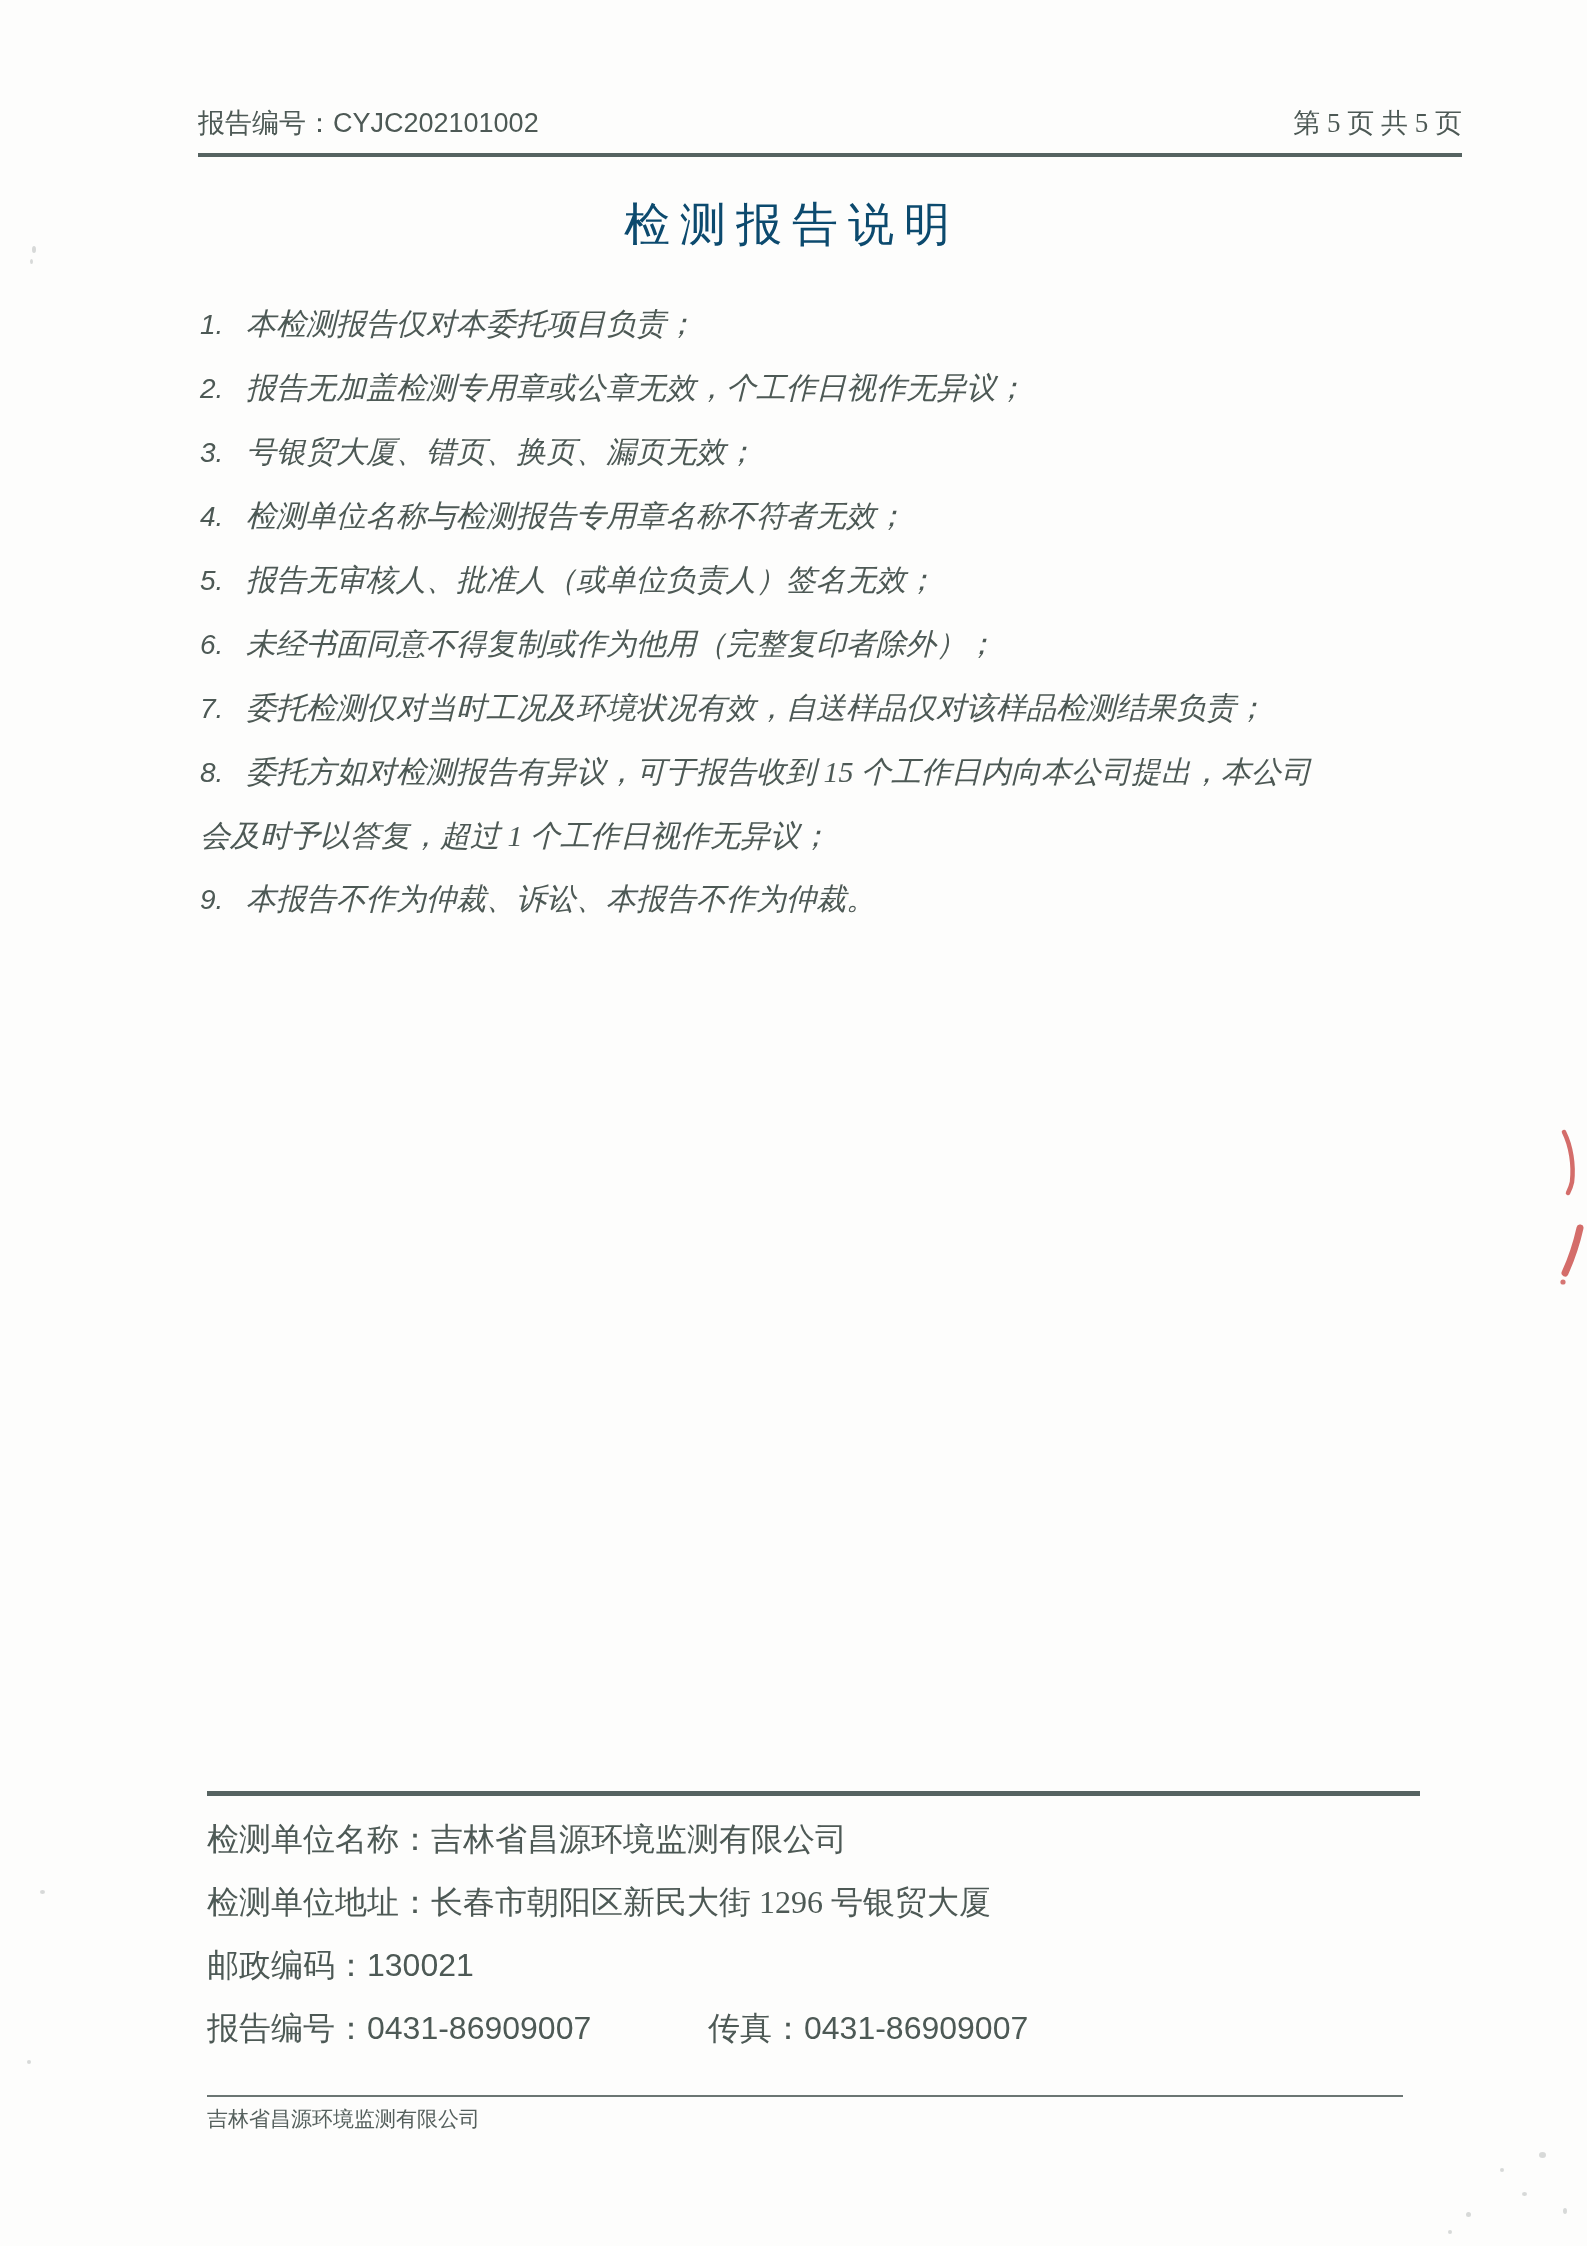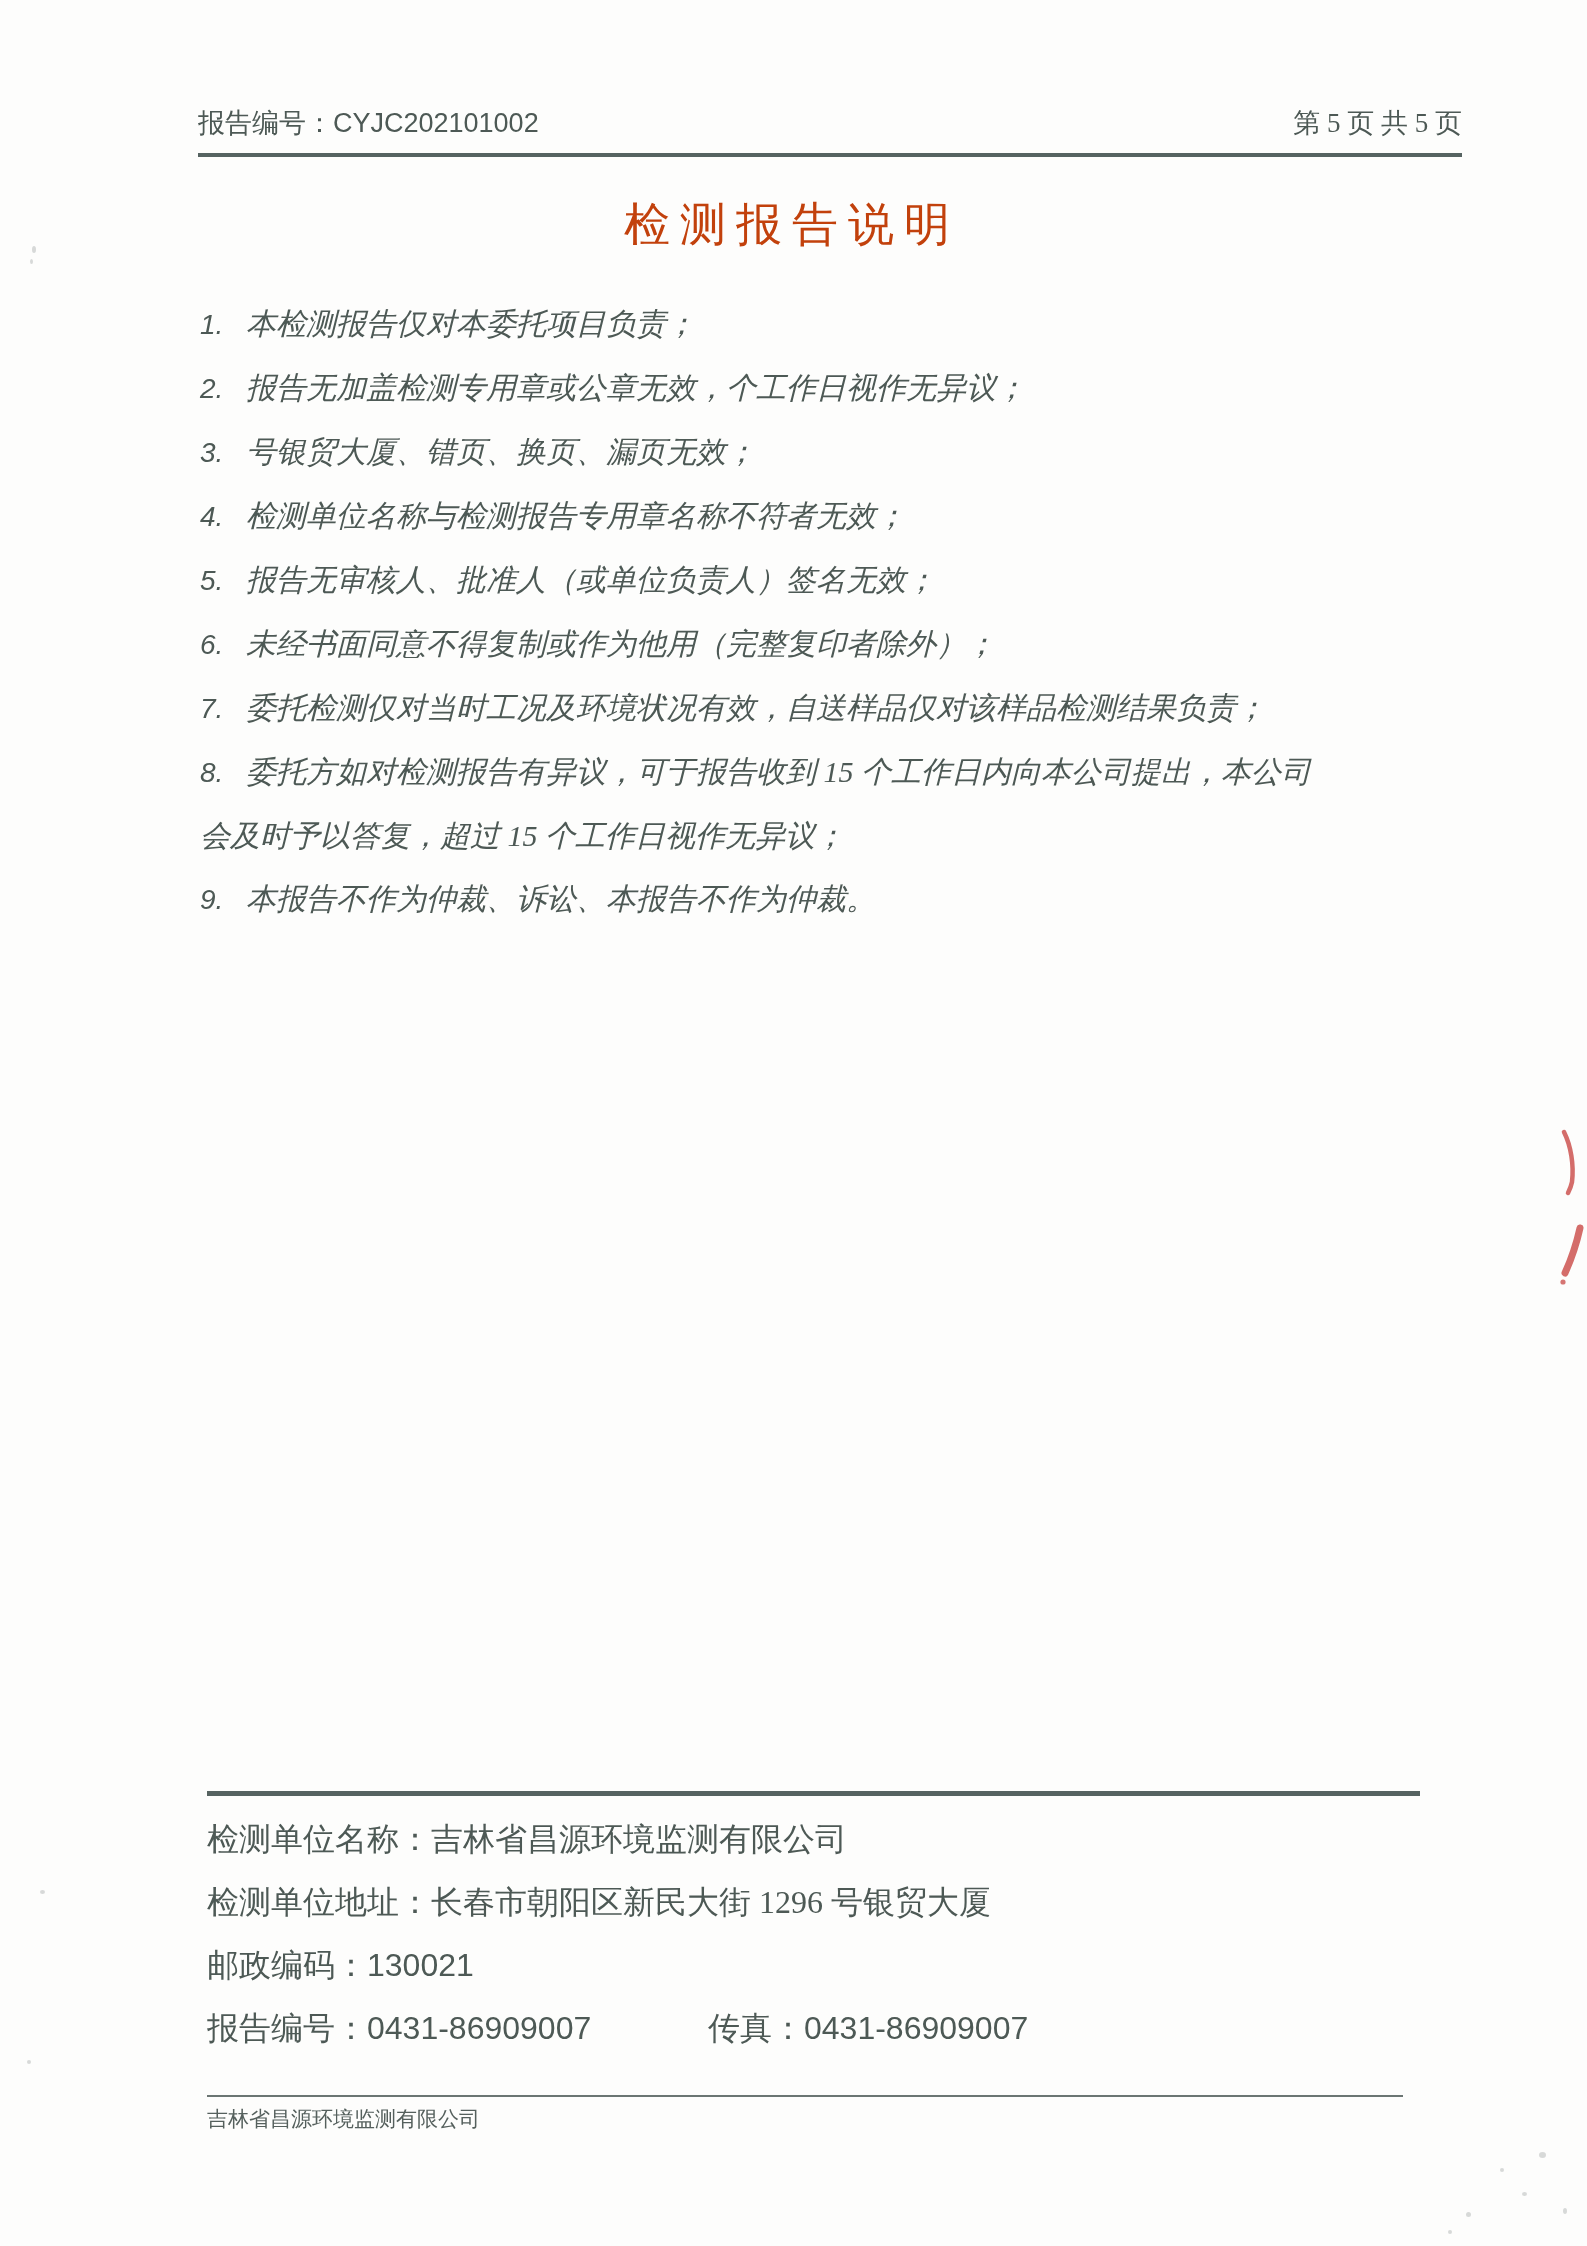--- a/index.html
+++ b/index.html
@@ -23,21 +23,21 @@
     font-size:27px;line-height:34px;
     padding-bottom:13px;
     border-bottom:4px solid var(--line);
   }
   .latin{font-family:"Liberation Sans","DejaVu Sans",sans-serif;}
   
   .title{
     position:absolute;left:160px;top:194px;width:1264px;
     text-align:center;
     font-size:46px;letter-spacing:10px;
-    color:#c2410c;
+    color:#0c4a6e;
   }
   
   .notes{
     position:absolute;left:200px;top:292px;width:1208px;
     font-size:30px;line-height:63px;
   }
   .note-line{white-space:nowrap;font-style:italic;}
   .note-num{
     display:inline-block;width:46px;
     font-family:"Liberation Sans","DejaVu Sans",sans-serif;
@@ -97,21 +97,21 @@
         <div class="note-line"><span class="note-num">5.</span><span>报告无审核人、批准人（或单位负责人）签名无效；</span></div>
       </div>
       <div>
         <div class="note-line"><span class="note-num">6.</span><span>未经书面同意不得复制或作为他用（完整复印者除外）；</span></div>
       </div>
       <div>
         <div class="note-line"><span class="note-num">7.</span><span>委托检测仅对当时工况及环境状况有效，自送样品仅对该样品检测结果负责；</span></div>
       </div>
       <div>
         <div class="note-line"><span class="note-num">8.</span><span>委托方如对检测报告有异议，可于报告收到 15 个工作日内向本公司提出，本公司</span></div>
-        <div class="note-line"><span>会及时予以答复，超过 15 个工作日视作无异议；</span></div>
+        <div class="note-line"><span>会及时予以答复，超过 1 个工作日视作无异议；</span></div>
       </div>
       <div>
         <div class="note-line"><span class="note-num">9.</span><span>本报告不作为仲裁、诉讼、本报告不作为仲裁。</span></div>
       </div>
     </div>
 
   <div class="footer-rule"></div>
 
   <div class="footer-info">
     <div>

